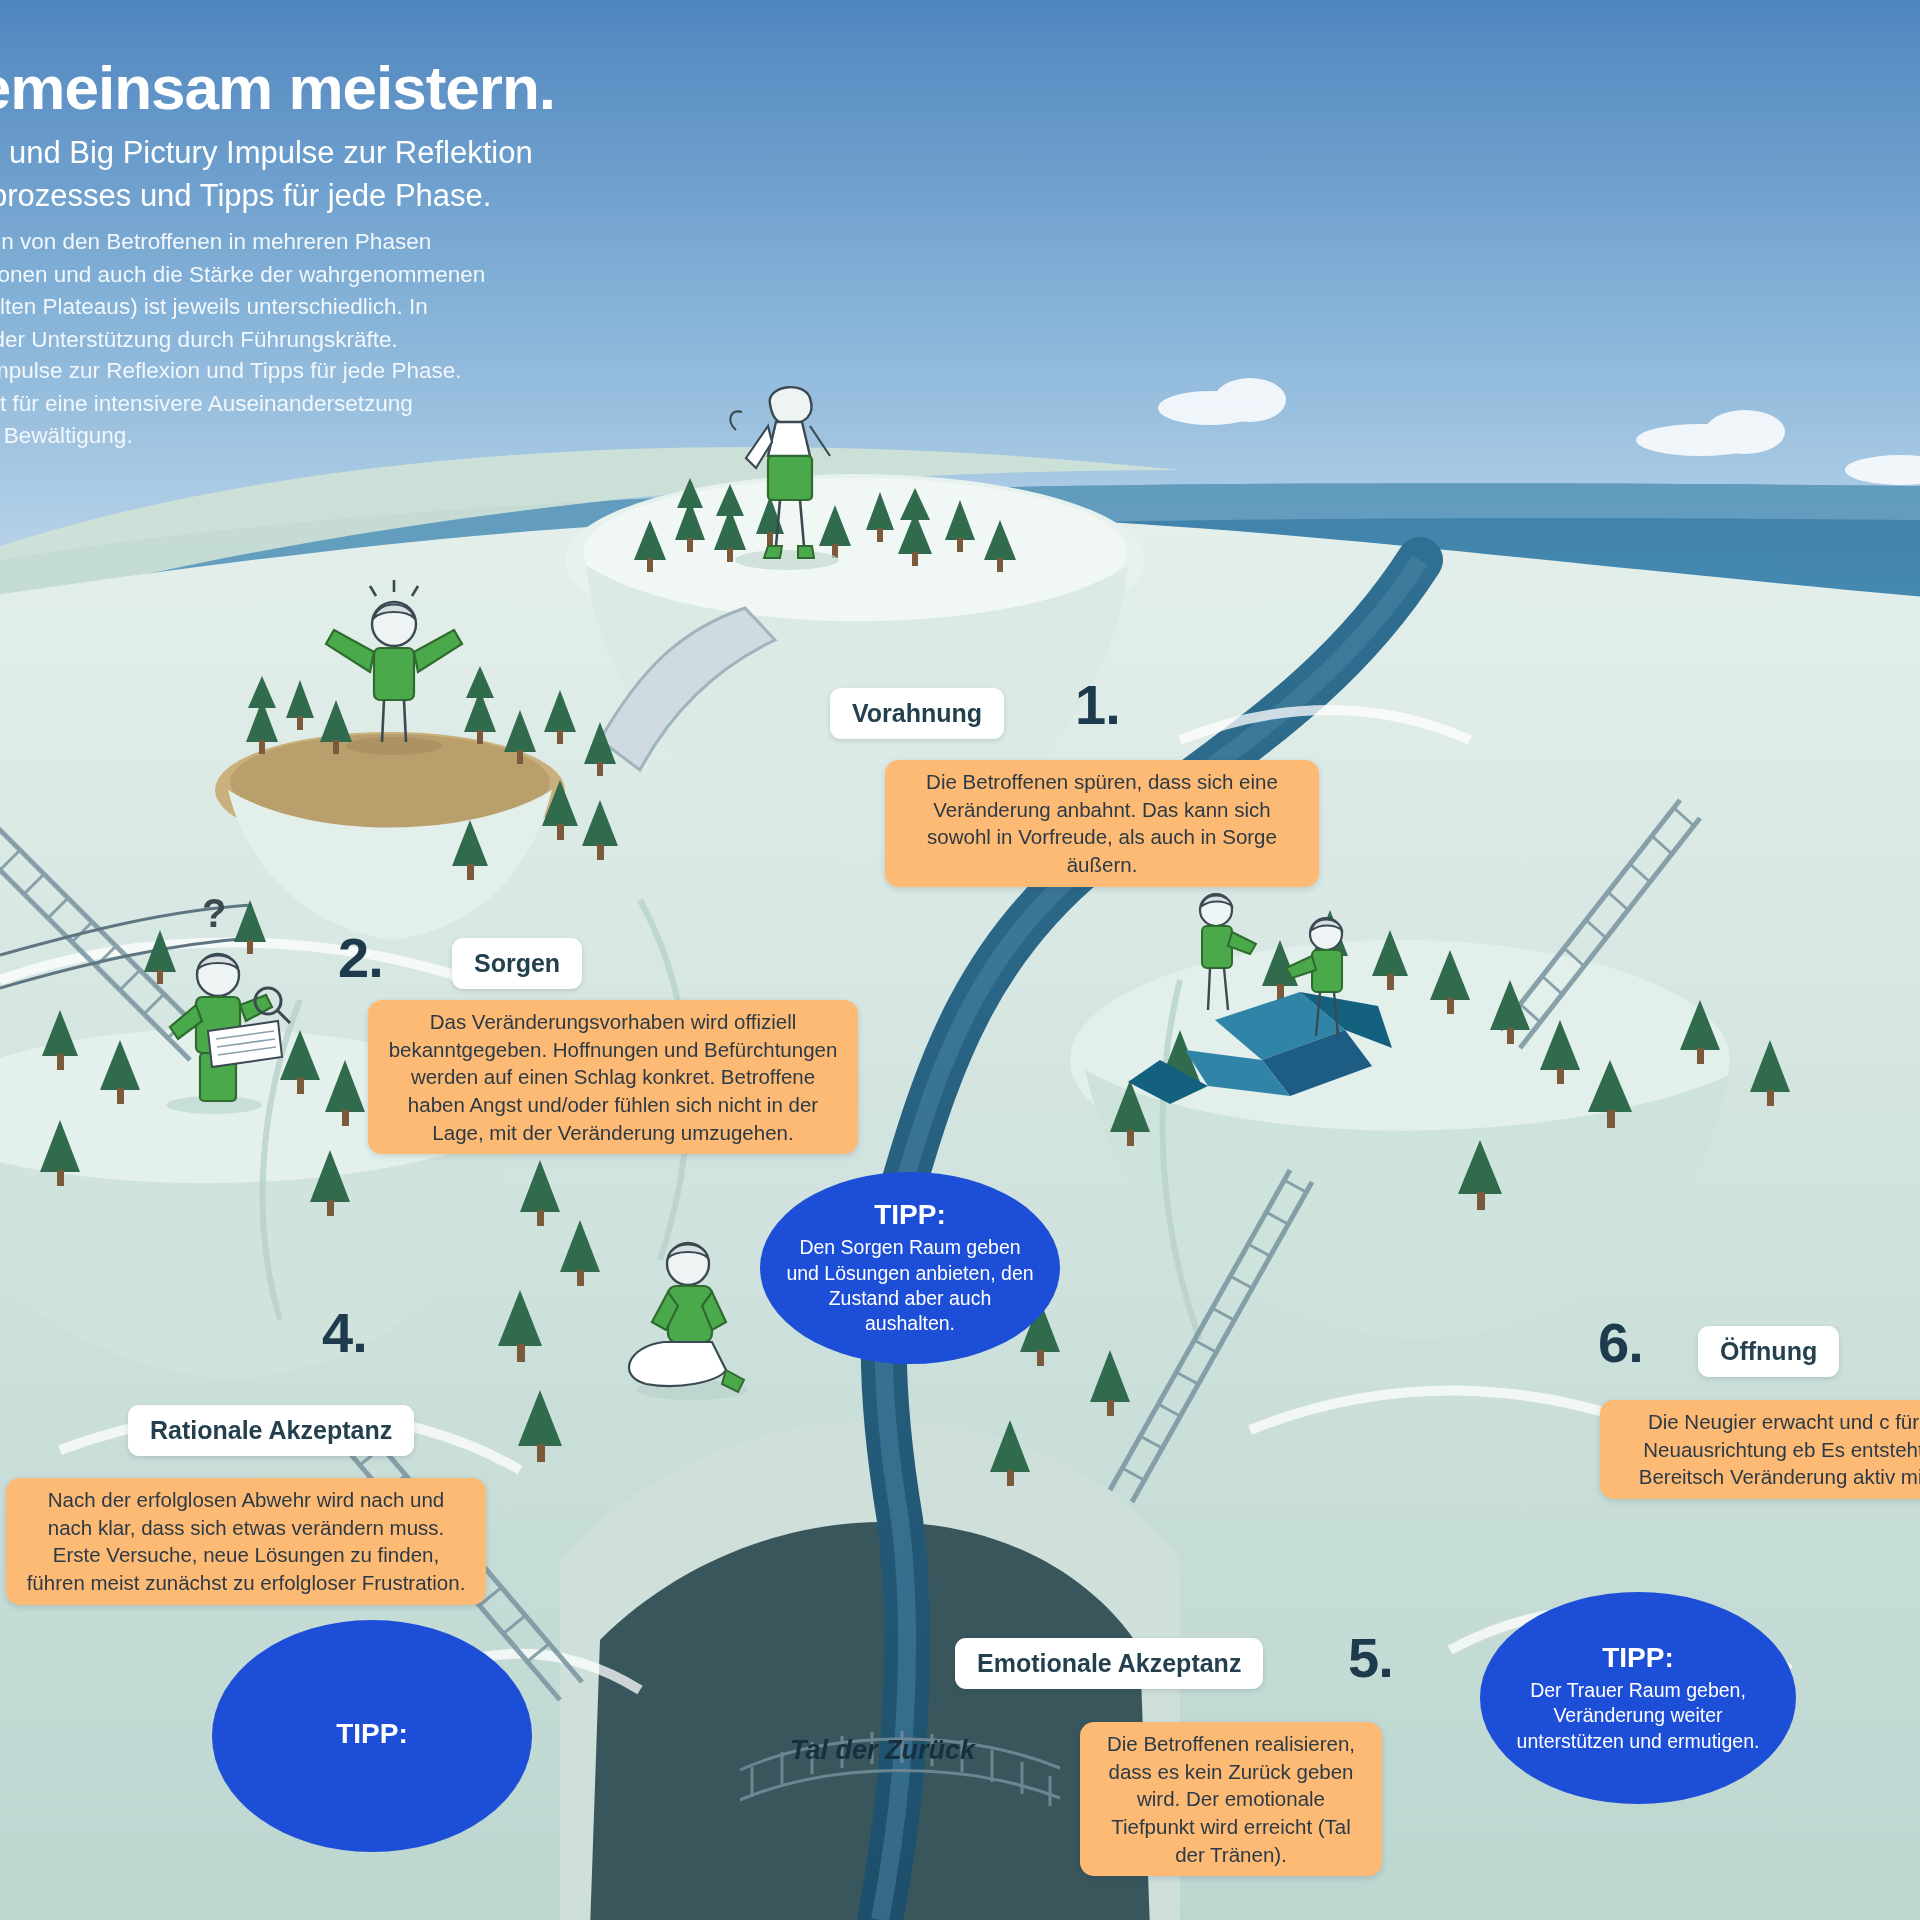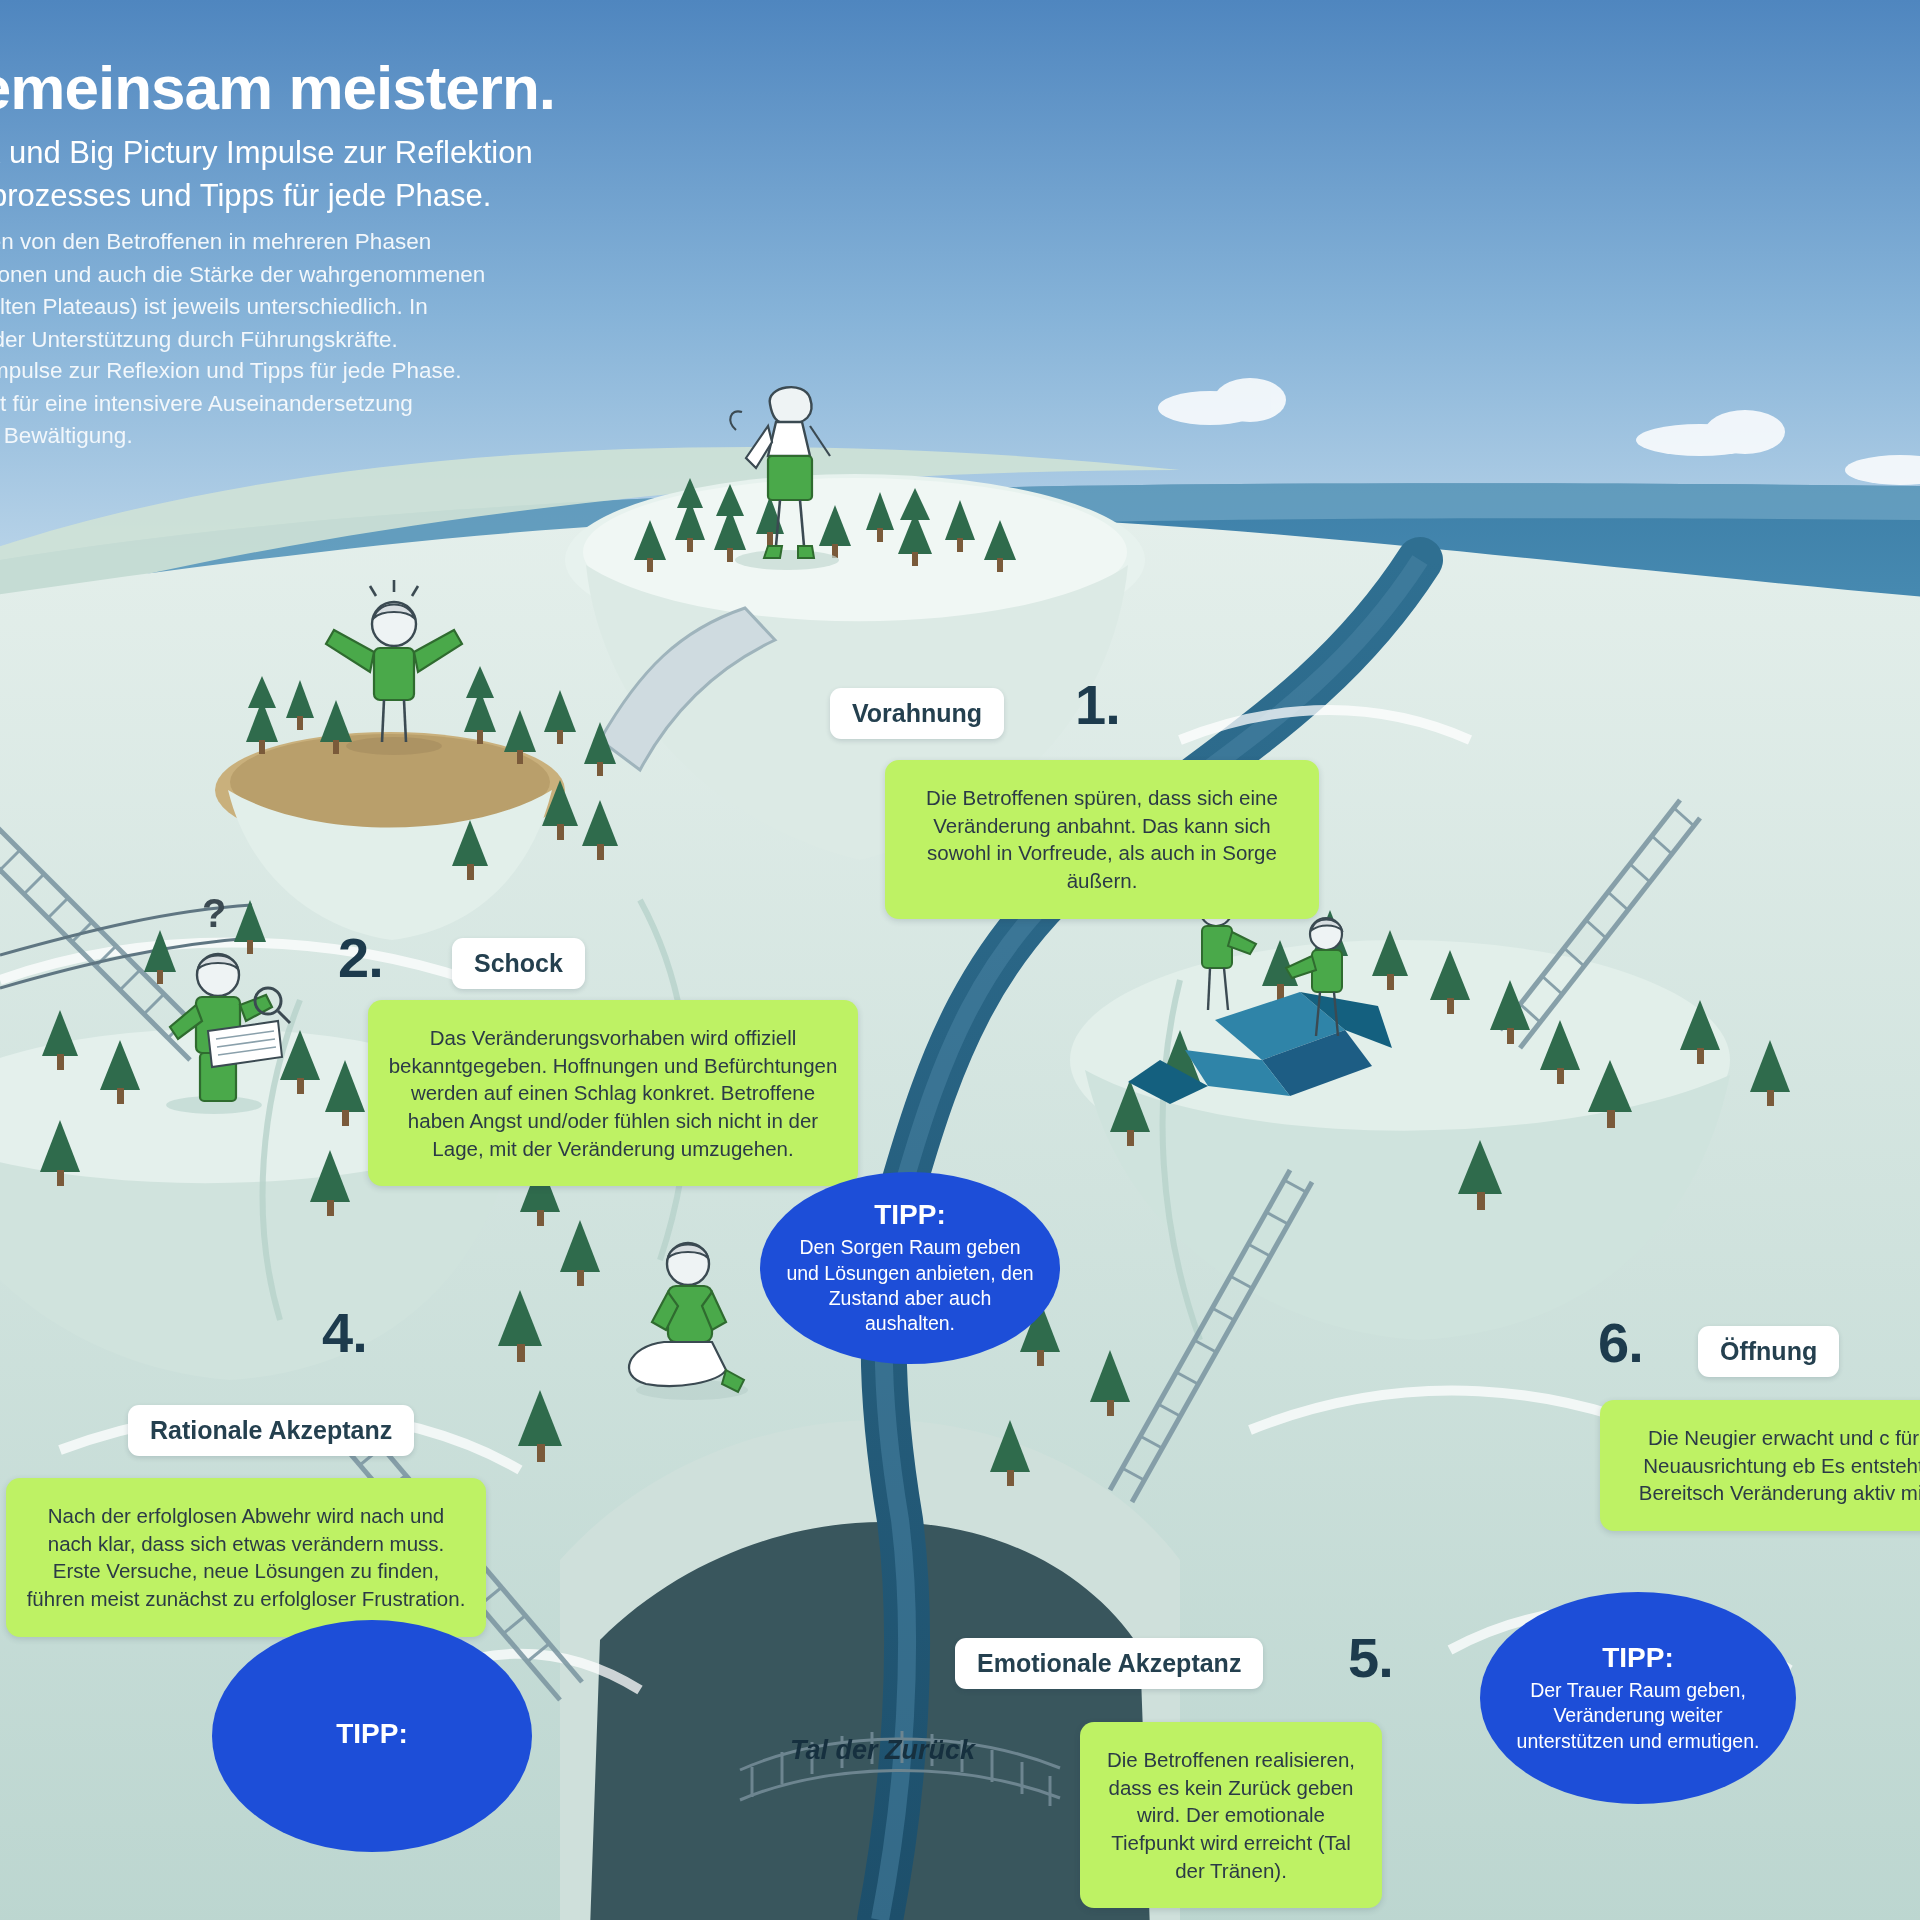--- a/index.html
+++ b/index.html
@@ -58,27 +58,27 @@
     left: -60px;
     top: 355px;
     font-size: 22.5px;
     color: #f2f7fb;
     line-height: 1.45;
     white-space: nowrap;
   }
   
   .card {
     position: absolute;
-    background: #bef264;
+    background: #fdba74;
     border-radius: 14px;
     color: #2b3a46;
     font-size: 20.5px;
     line-height: 1.35;
     text-align: center;
-    padding: 24px 18px;
+    padding: 8px 18px;
     box-sizing: border-box;
     box-shadow: 0 2px 6px rgba(30,50,70,0.16);
   }
   
   .pill {
     position: absolute;
     background: #ffffff;
     border-radius: 11px;
     color: #24404f;
     font-size: 25px;
@@ -538,21 +538,21 @@
     <div>tury Impulse zur Reflexion und Tipps für jede Phase.</div>
     <div>spunkt für eine intensivere Auseinandersetzung</div>
     <div>deren Bewältigung.</div>
   </div>
 
   <div class="pill" style="left:830px; top:688px;">Vorahnung</div>
   <div class="num" style="left:1075px; top:672px;">1.</div>
   <div class="card" style="left:885px; top:760px; width:434px;">Die Betroffenen spüren, dass sich eine Veränderung anbahnt. Das kann sich sowohl in Vorfreude, als auch in Sorge äußern.</div>
 
   <div class="num" style="left:338px; top:925px;">2.</div>
-  <div class="pill" style="left:452px; top:938px;">Schock</div>
+  <div class="pill" style="left:452px; top:938px;">Sorgen</div>
   <div class="card" style="left:368px; top:1000px; width:490px;">Das Veränderungsvorhaben wird offiziell bekanntgegeben. Hoffnungen und Befürchtungen werden auf einen Schlag konkret. Betroffene haben Angst und/oder fühlen sich nicht in der Lage, mit der Veränderung umzugehen.</div>
 
   <div class="tip" style="left:760px; top:1172px; width:300px; height:192px;">
     <div class="tip-title">TIPP:</div>
     <div class="tip-body">Den Sorgen Raum geben und Lösungen anbieten, den Zustand aber auch aushalten.</div>
   </div>
 
   <div class="num" style="left:322px; top:1300px;">4.</div>
   <div class="pill" style="left:128px; top:1405px;">Rationale Akzeptanz</div>
   <div class="card" style="left:6px; top:1478px; width:480px;">Nach der erfolglosen Abwehr wird nach und nach klar, dass sich etwas verändern muss. Erste Versuche, neue Lösungen zu finden, führen meist zunächst zu erfolgloser Frustration.</div>

